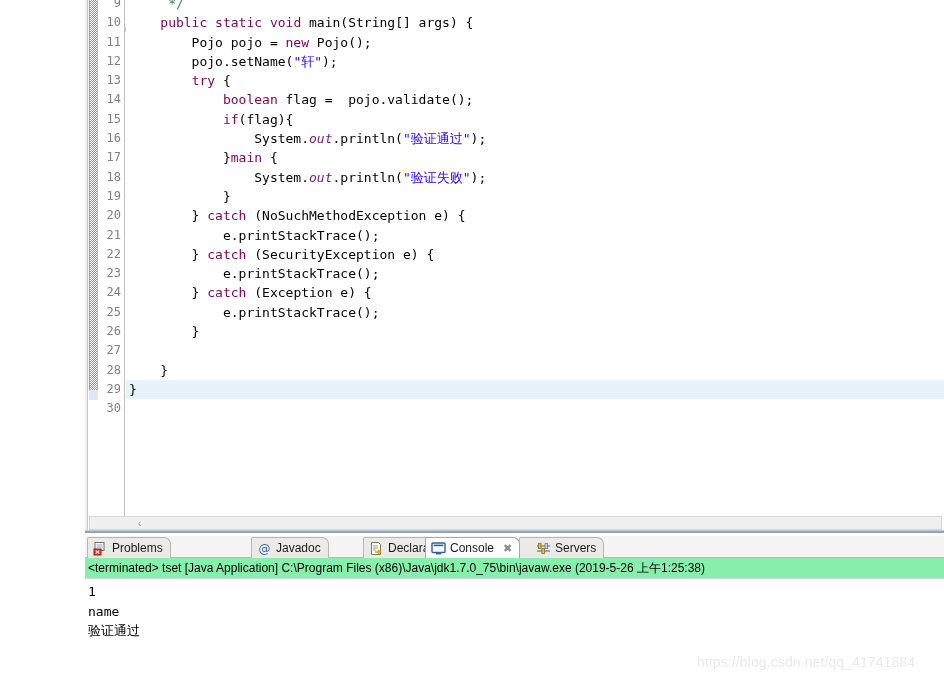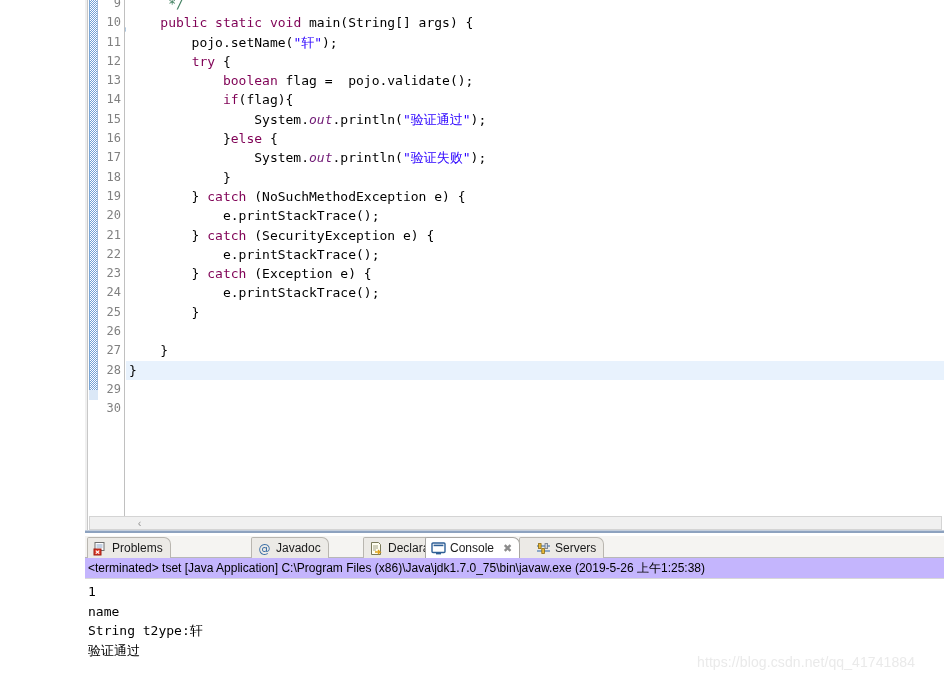--- a/index.html
+++ b/index.html
@@ -152,21 +152,21 @@
     font-size: 11px;
     font-family: "DejaVu Sans", sans-serif;
   }
 
   
   .console-head {
     position: relative;
     height: 21px; line-height: 21px;
     padding-left: 3px;
     font-size: 12px; color: #000000;
-    background: #c4b5fd;
+    background: #86efac;
     border-bottom: 1px solid #d8d8d8;
     white-space: nowrap;
     overflow: hidden;
   }
   .console-body {
     position: relative;
     height: 102px;
     padding: 3px 0 0 3px;
     background: #ffffff;
     font-family: "DejaVu Sans Mono", monospace;
@@ -224,26 +224,27 @@
         <div class="ln">28</div>
         <div class="ln">29</div>
         <div class="ln">30</div>
       </div>
 
     <div class="fold-marker" style="top:24px;"></div>
 
     <div id="code">
         <div class="code-line" style="margin-top: -6px;">     <span class="cmt">*/</span></div>
         <div class="code-line">    <span class="kw">public</span> <span class="kw">static</span> <span class="kw">void</span> main(String[] args) {</div>
+        <div class="code-line">        Pojo pojo = <span class="kw">new</span> Pojo();</div>
         <div class="code-line">        pojo.setName(<span class="str">"轩"</span>);</div>
         <div class="code-line">        <span class="kw">try</span> {</div>
         <div class="code-line">            <span class="kw">boolean</span> flag =  pojo.validate();</div>
         <div class="code-line">            <span class="kw">if</span>(flag){</div>
         <div class="code-line">                System.<span class="fld">out</span>.println(<span class="str">"验证通过"</span>);</div>
-        <div class="code-line">            }<span class="kw">else</span> {</div>
+        <div class="code-line">            }<span class="kw">main</span> {</div>
         <div class="code-line">                System.<span class="fld">out</span>.println(<span class="str">"验证失败"</span>);</div>
         <div class="code-line">            }</div>
         <div class="code-line">        } <span class="kw">catch</span> (NoSuchMethodException e) {</div>
         <div class="code-line">            e.printStackTrace();</div>
         <div class="code-line">        } <span class="kw">catch</span> (SecurityException e) {</div>
         <div class="code-line">            e.printStackTrace();</div>
         <div class="code-line">        } <span class="kw">catch</span> (Exception e) {</div>
         <div class="code-line">            e.printStackTrace();</div>
         <div class="code-line">        }</div>
         <div class="code-line">&nbsp;</div>
@@ -316,20 +317,19 @@
           </span>
           <span>Servers</span>
         </div>
       </div>
 
     <div class="console-head">&lt;terminated&gt; tset [Java Application] C:\Program Files (x86)\Java\jdk1.7.0_75\bin\javaw.exe (2019-5-26 上午1:25:38)</div>
 
     <div class="console-body" id="console-body">
         <div class="out">1</div>
         <div class="out">name</div>
-        <div class="out">String t2ype:轩</div>
         <div class="out">验证通过</div>
       </div>
   </div>
 
   <div id="watermark">https://blog.csdn.net/qq_41741884</div>
 
 </div>
 
 </body></html>

